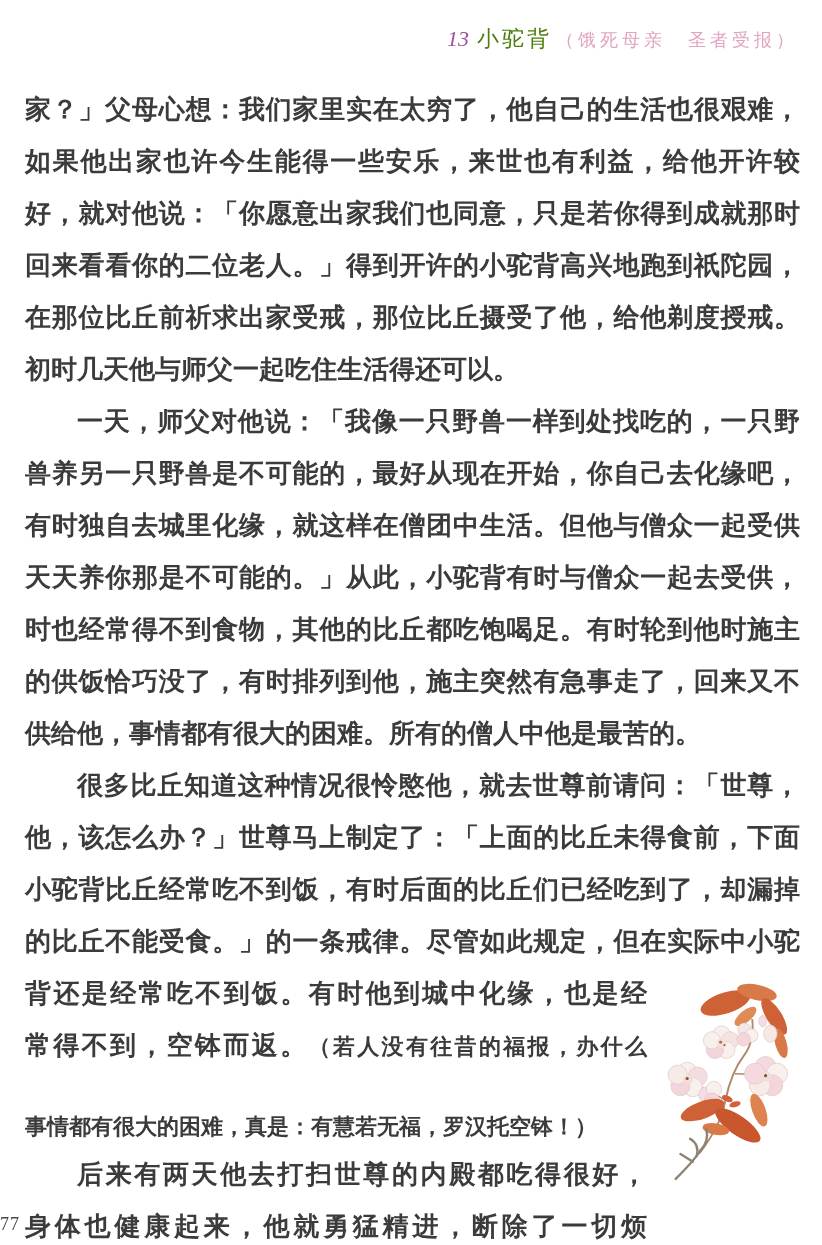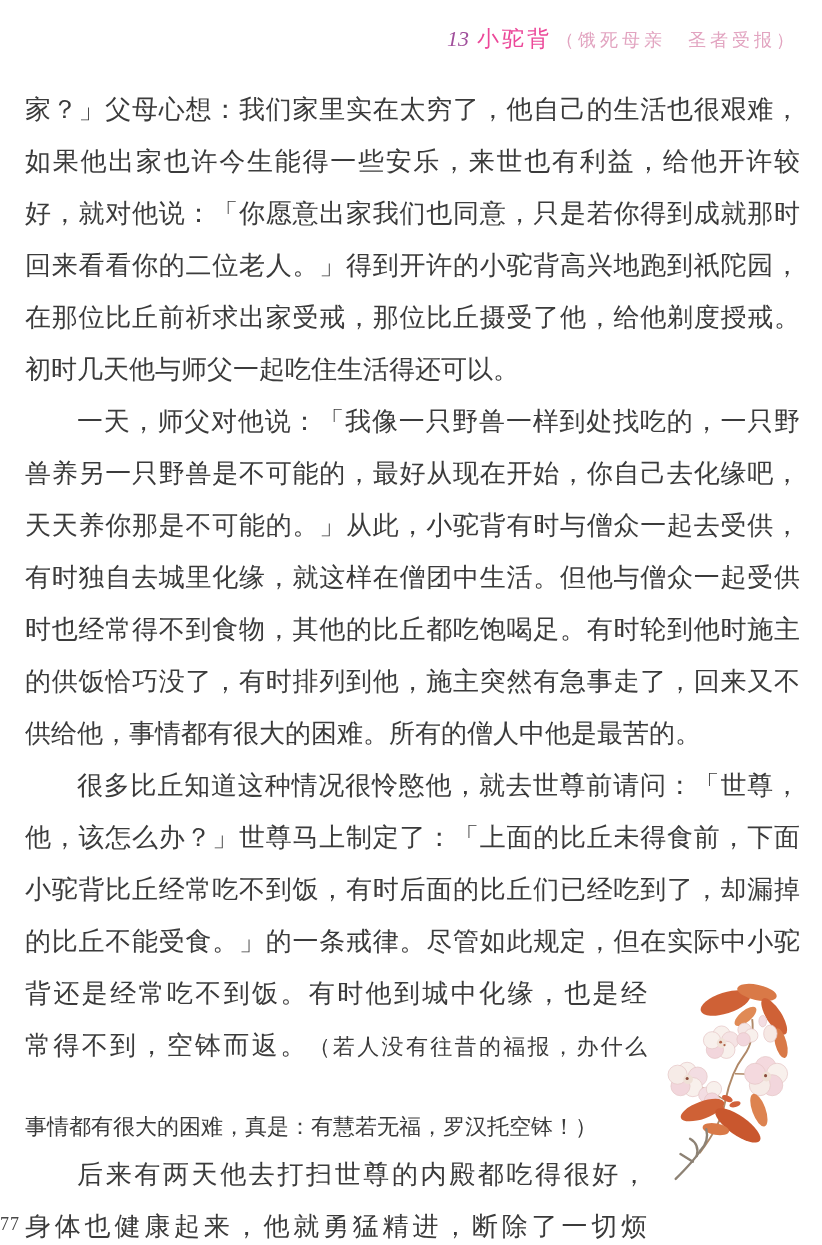--- a/index.html
+++ b/index.html
@@ -19,39 +19,40 @@
     white-space: nowrap;
   }
   .chap-num {
     font-style: italic;
     font-size: 22px;
     color: #a04f9b;
     margin-right: 4px;
   }
   .chap-title {
     font-size: 22px;
-    color: #ec4899;
+    color: #4d7c0f;
     letter-spacing: 3px;
   }
   .chap-sub {
     font-size: 18px;
     color: #e2a4c0;
     letter-spacing: 4px;
   }
   
   .content {
     margin-top: 30px;
     padding: 0 22px 0 25px;
   }
   .line {
     font-size: 26px;
     line-height: 52px;
     text-align: justify;
     text-align-last: justify;
     color: #3b3b3b;
+    font-weight: bold;
   }
   .line.indent { text-indent: 2em; }
   .line.end { text-align-last: left; }
   .line .note, .line.small { font-size: 22px; margin-top: 32px; }
   .line.small { line-height: 44px; }
   
   .bottom-section {
     display: flex;
     align-items: flex-start;
   }
@@ -85,22 +86,22 @@
 
   <div class="content">
     <div class="line">家？」父母心想：我们家里实在太穷了，他自己的生活也很艰难，</div>
     <div class="line">如果他出家也许今生能得一些安乐，来世也有利益，给他开许较</div>
     <div class="line">好，就对他说：「你愿意出家我们也同意，只是若你得到成就那时</div>
     <div class="line">回来看看你的二位老人。」得到开许的小驼背高兴地跑到祇陀园，</div>
     <div class="line">在那位比丘前祈求出家受戒，那位比丘摄受了他，给他剃度授戒。</div>
     <div class="line end">初时几天他与师父一起吃住生活得还可以。</div>
     <div class="line indent">一天，师父对他说：「我像一只野兽一样到处找吃的，一只野</div>
     <div class="line">兽养另一只野兽是不可能的，最好从现在开始，你自己去化缘吧，</div>
+    <div class="line">有时独自去城里化缘，就这样在僧团中生活。但他与僧众一起受供</div>
     <div class="line">天天养你那是不可能的。」从此，小驼背有时与僧众一起去受供，</div>
-    <div class="line">有时独自去城里化缘，就这样在僧团中生活。但他与僧众一起受供</div>
     <div class="line">时也经常得不到食物，其他的比丘都吃饱喝足。有时轮到他时施主</div>
     <div class="line">的供饭恰巧没了，有时排列到他，施主突然有急事走了，回来又不</div>
     <div class="line end">供给他，事情都有很大的困难。所有的僧人中他是最苦的。</div>
     <div class="line indent">很多比丘知道这种情况很怜愍他，就去世尊前请问：「世尊，</div>
     <div class="line">他，该怎么办？」世尊马上制定了：「上面的比丘未得食前，下面</div>
     <div class="line">小驼背比丘经常吃不到饭，有时后面的比丘们已经吃到了，却漏掉</div>
     <div class="line">的比丘不能受食。」的一条戒律。尽管如此规定，但在实际中小驼</div>
 
     <div class="bottom-section">
       <div class="text-col">

